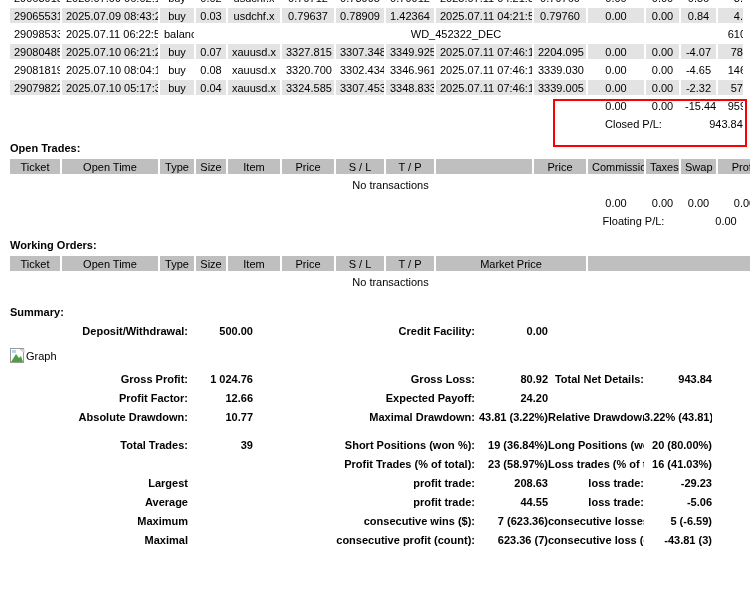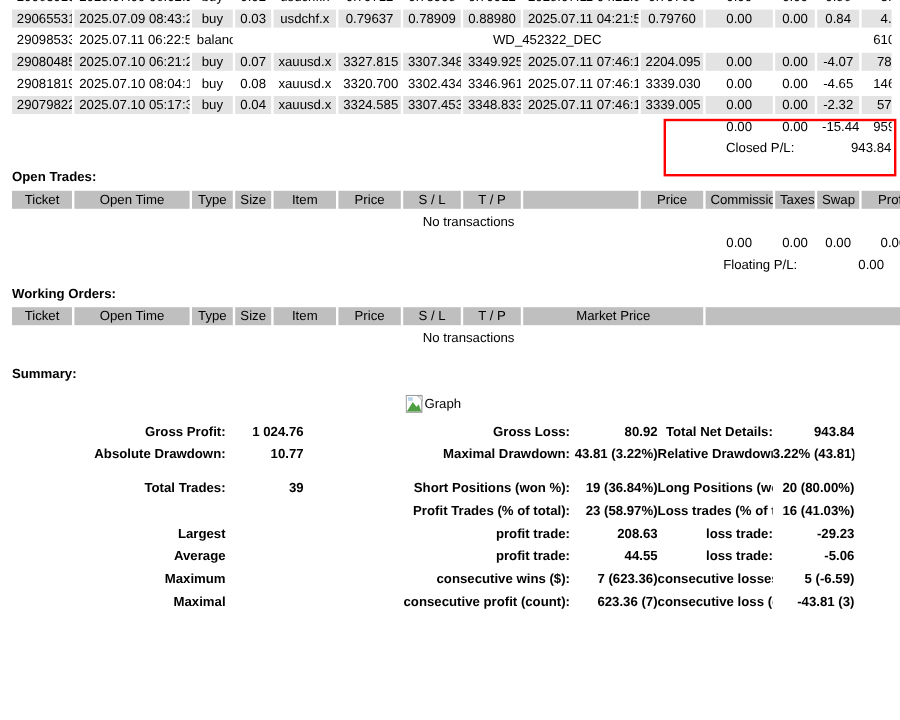--- a/index.html
+++ b/index.html
@@ -21,21 +21,21 @@
 
   .section-title{font-weight:bold;margin:8px 0 2px 2px;}
   .mt14{margin-top:14px;}
 
   
   table.sum{border-collapse:separate;border-spacing:0 3px;table-layout:fixed;width:702px;margin-left:2px;}
   table.sum td{padding:0;height:16px;font-size:11px;font-weight:bold;white-space:nowrap;
        overflow:hidden;text-align:right;vertical-align:middle;}
   tr.spacer td{height:6px;}
 
-  .graph-line{width:702px;text-align:center;margin:6px 0 2px 2px;height:18px;}
+  .graph-line{width:702px;margin:6px 0 2px 2px;height:18px;}
   .graph-line svg{vertical-align:middle;margin-right:1px;}
   .graph-line span{vertical-align:middle;}
 
   .red-box{position:absolute;left:553px;top:99px;width:190px;height:44px;
        border:2px solid #fe0000;pointer-events:none;z-index:5;}
 </style>
 </head>
 <body>
 
 <div class="page">
@@ -78,21 +78,21 @@
         <td class="num">3.22</td>
       </tr>
       <tr class="gray">
         <td>29065531</td>
         <td>2025.07.09 08:43:26</td>
         <td>buy</td>
         <td>0.03</td>
         <td>usdchf.x</td>
         <td>0.79637</td>
         <td>0.78909</td>
-        <td>0.88980</td>
+        <td>1.42364</td>
         <td>2025.07.11 04:21:55</td>
         <td>0.79760</td>
         <td class="num">0.00</td>
         <td class="num">0.00</td>
         <td class="num">0.84</td>
         <td class="num">4.63</td>
       </tr>
       <tr>
         <td>29098533</td>
         <td>2025.07.11 06:22:53</td>
@@ -258,20 +258,28 @@
   <table class="sum">
     <colgroup>
       <col style="width:178px">
         <col style="width:65px">
         <col style="width:222px">
       <col style="width:73px">
         <col style="width:96px">
         <col style="width:68px">
     </colgroup>
     <tbody>
+        <tr>
+      <td>Deposit/Withdrawal:</td>
+      <td>500.00</td>
+      <td>Credit Facility:</td>
+      <td>0.00</td>
+      <td></td>
+      <td></td>
+    </tr>
   </tbody>
     </table>
 
   <div class="graph-line">
     <svg width="15" height="16" viewBox="0 0 15 16">
       <rect x="0.5" y="0.5" width="13" height="14" fill="#ffffff" stroke="#9a9a9a"></rect>
       <polygon points="1,14 6,6 9,10 11,8 13,14" fill="#4f9e44"></polygon>
       <rect x="2" y="2" width="4" height="3" fill="#b8d4ea"></rect>
       <polygon points="10,1 14,1 14,5" fill="#e8e8e8" stroke="#9a9a9a" stroke-width="0.5"></polygon>
     </svg><span>Graph</span>
@@ -288,20 +296,28 @@
     <tbody>
         <tr>
       <td>Gross Profit:</td>
       <td>1 024.76</td>
       <td>Gross Loss:</td>
       <td>80.92</td>
       <td>Total Net Details:</td>
       <td>943.84</td>
     </tr>
     <tr>
+      <td>Profit Factor:</td>
+      <td>12.66</td>
+      <td>Expected Payoff:</td>
+      <td>24.20</td>
+      <td></td>
+      <td></td>
+    </tr>
+    <tr>
       <td>Absolute Drawdown:</td>
       <td>10.77</td>
       <td>Maximal Drawdown:</td>
       <td>43.81 (3.22%)</td>
       <td>Relative Drawdown:</td>
       <td>3.22% (43.81)</td>
     </tr>
     <tr class="spacer">
           <td colspan="6"></td>
         </tr>

